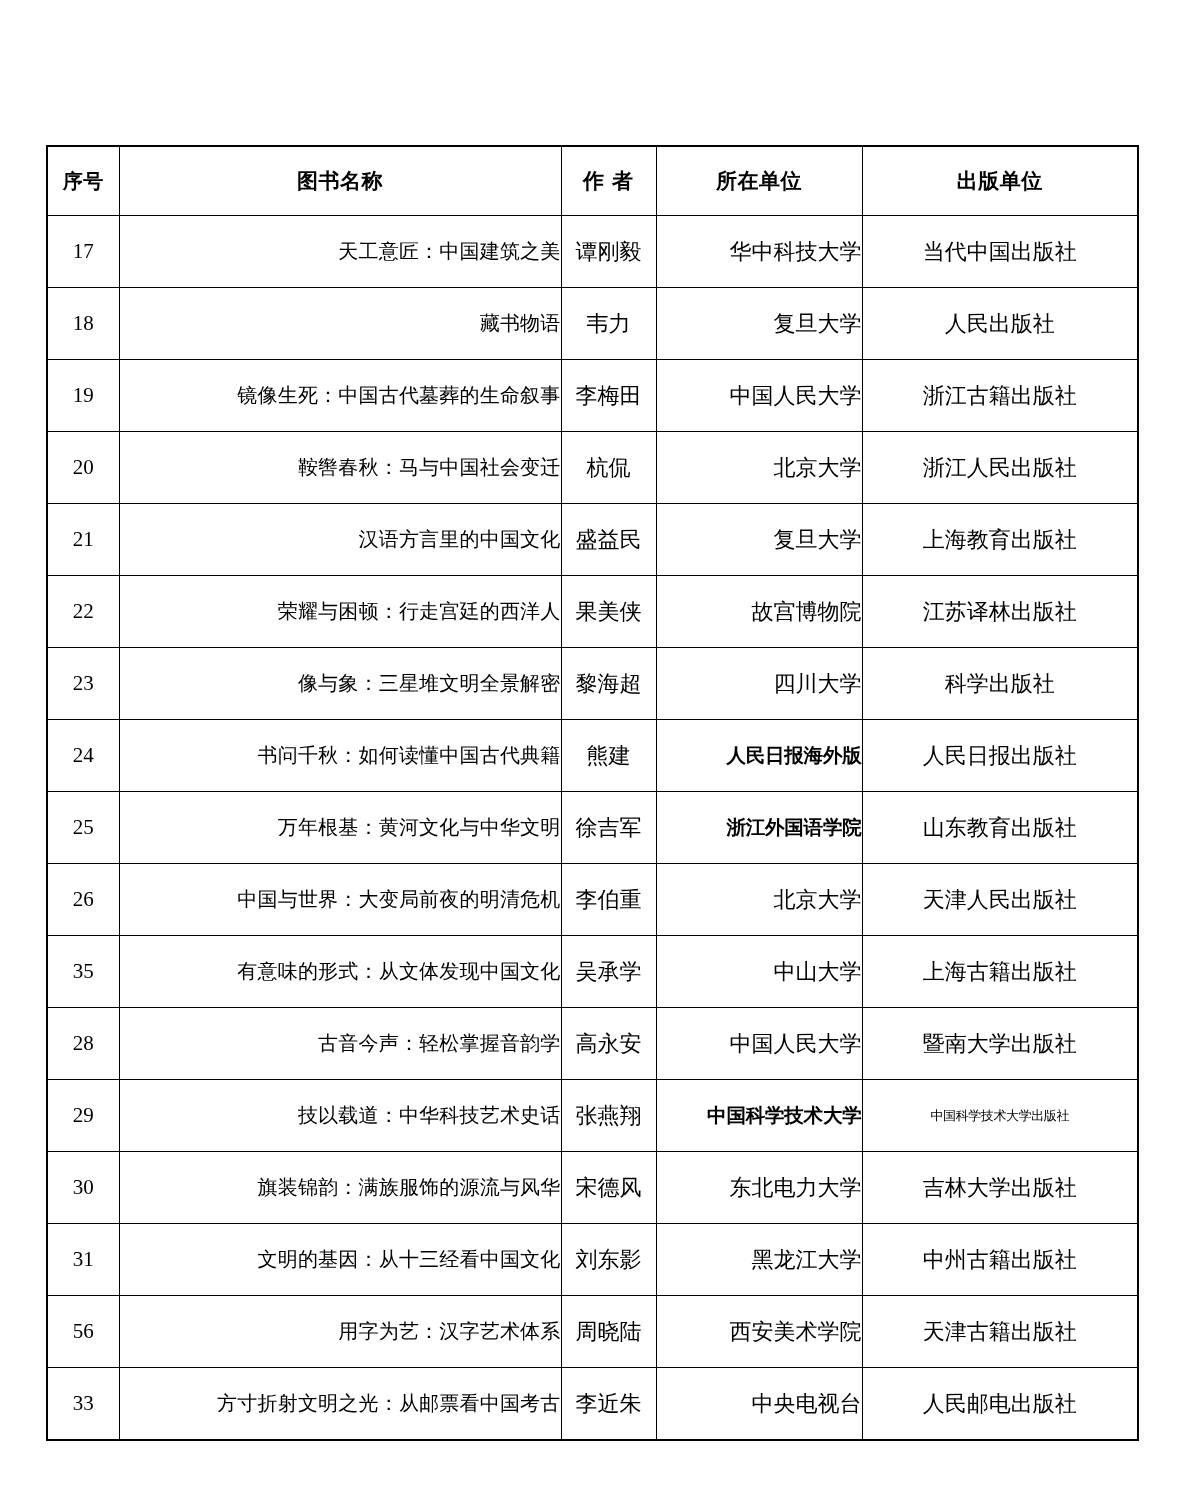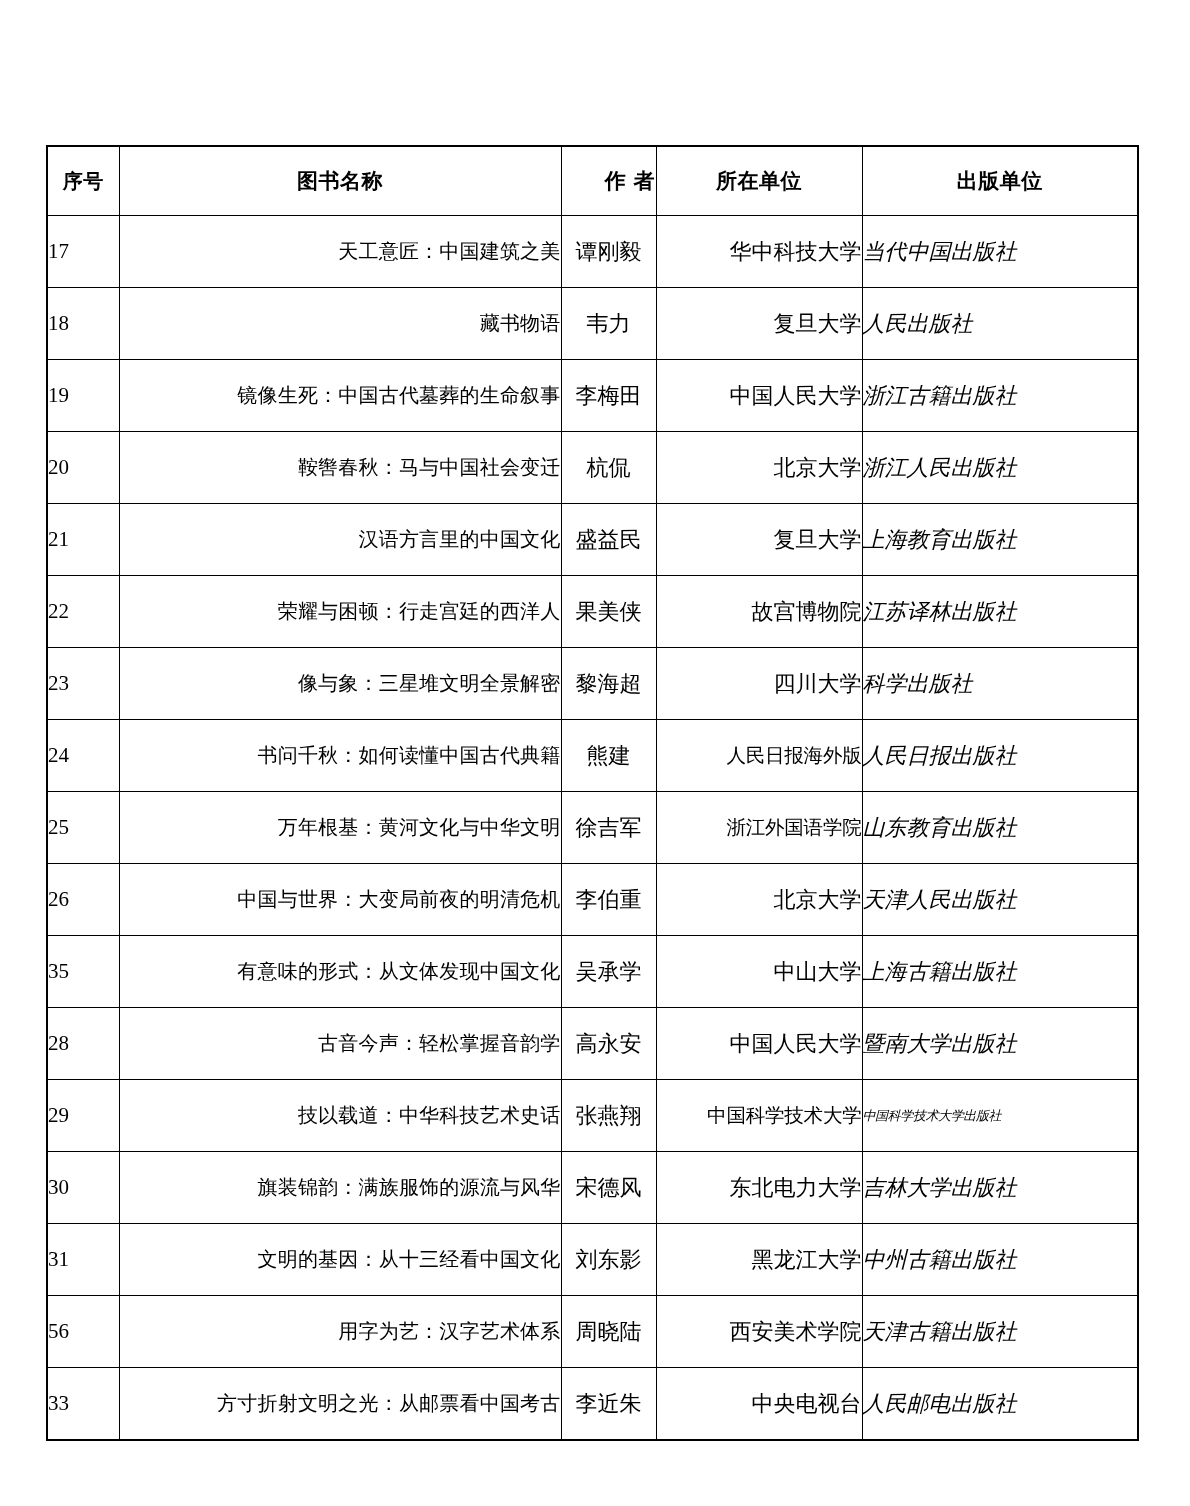--- a/index.html
+++ b/index.html
@@ -59,52 +59,52 @@
   thead tr.head-row th {
     height: 68px;
     font-family: "Liberation Sans", "DejaVu Sans", sans-serif;
     font-weight: bold;
     font-size: 21px;
     letter-spacing: 0.5px;
     text-align: center;
     border-top: 2.2px solid #000000;
   }
   thead tr.head-row th.h-no     { font-size: 20px; }
-  thead tr.head-row th.h-author { letter-spacing: 1px; text-align: right; }
+  thead tr.head-row th.h-author { letter-spacing: 1px; }
 
   
   tbody tr.book-row > td {
     height: 71px;
   }
 
   td.cell-no {
+    text-align: center;
     font-family: "Liberation Serif", "DejaVu Serif", serif;
     font-size: 21px;
   }
   td.cell-title {
     text-align: right;
     padding-left: 12px;
     font-size: 20px;
     letter-spacing: 0.2px;
   }
   td.cell-author {
     text-align: center;
     font-size: 22px;
   }
   td.cell-unit {
     text-align: right;
     font-size: 22px;
   }
   td.cell-pub {
-    text-align: left;
+    text-align: center;
     font-size: 22px;
-    font-style: italic;
   }
   
-  td.cell-unit.long   { font-size: 19.5px; letter-spacing: -0.2px; }
+  td.cell-unit.long   { font-size: 19.5px; letter-spacing: -0.2px; font-weight: bold; }
   td.cell-pub.xlong   { font-size: 13px; letter-spacing: -0.4px; }
 </style>
 </head>
 <body>
 
 <div class="page">
   <div class="table-wrap">
     <table class="booklist">
       <colgroup>
         <col class="c-no">

